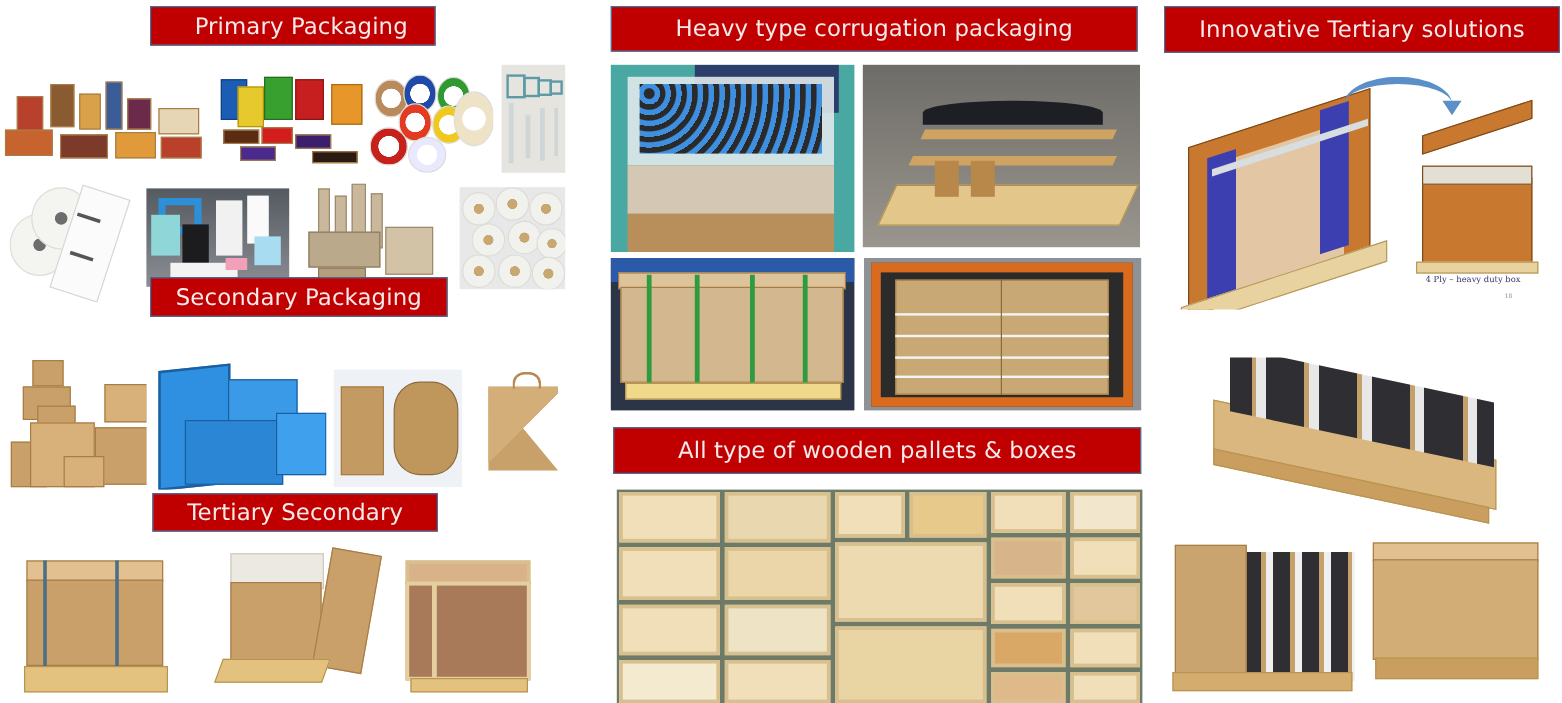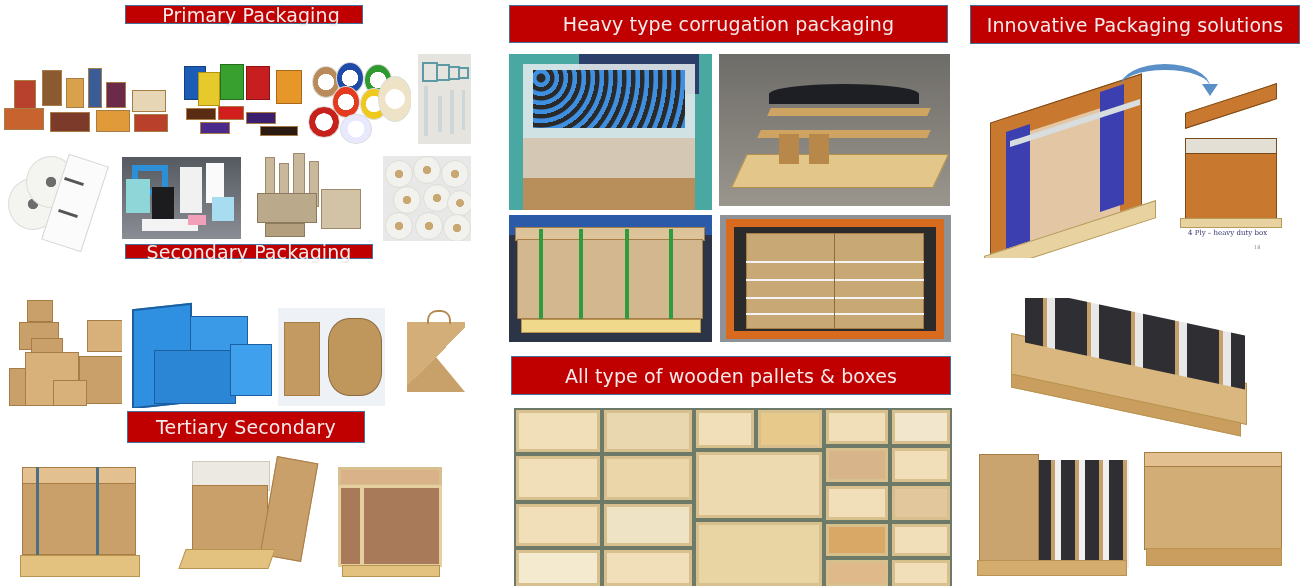--- a/index.html
+++ b/index.html
@@ -16,21 +16,21 @@
   .strip { position:absolute; background:#3f7f6a; }
   .pal { position:absolute; background:#e2c27e; border:1px solid #b99451; box-sizing:border-box; }
   .crate { position:absolute; background:#f0dfb8; border:3px solid #d8c08e; box-sizing:border-box; }
   .roll { position:absolute; background:radial-gradient(circle,#c8a870 0 22%,#f1f1ee 24% 100%);
           border-radius:50%; border:1px solid #dcdcd8; }
   .caption { position:absolute; font-family:"DejaVu Serif", serif; font-size:7px; color:#33336a; }
 </style>
 </head>
 <body>
 
-<div class="banner" style="left:125px;top:5px;width:238px;height:19px;padding-left:14px;">
+<div class="banner" style="left:125px;top:5px;width:238px;height:33px;padding-left:14px;">
   <span>Primary Packaging</span>
 </div>
 
 <div class="photo" style="left:4px;top:60px;width:168px;height:76px;">
   <div class="box" style="left:10px;top:20px;width:22px;height:30px;background:#b7412c;"></div>
   <div class="box" style="left:38px;top:10px;width:20px;height:36px;background:#8a5a30;"></div>
   <div class="box" style="left:62px;top:18px;width:18px;height:30px;background:#d9a24a;"></div>
   <div class="box" style="left:84px;top:8px;width:14px;height:40px;background:#3a5d9a;"></div>
   <div class="box" style="left:102px;top:22px;width:20px;height:26px;background:#6b2a4a;"></div>
   <div class="box" style="left:128px;top:30px;width:34px;height:22px;background:#e7d6b6;"></div>
@@ -103,21 +103,21 @@
   <div class="roll" style="left:30px;top:0px;width:26px;height:26px;"></div>
   <div class="roll" style="left:58px;top:4px;width:26px;height:26px;"></div>
   <div class="roll" style="left:10px;top:30px;width:26px;height:26px;"></div>
   <div class="roll" style="left:40px;top:28px;width:26px;height:26px;"></div>
   <div class="roll" style="left:64px;top:34px;width:24px;height:24px;"></div>
   <div class="roll" style="left:2px;top:56px;width:26px;height:26px;"></div>
   <div class="roll" style="left:32px;top:56px;width:26px;height:26px;"></div>
   <div class="roll" style="left:60px;top:58px;width:26px;height:26px;"></div>
 </div>
 
-<div class="banner" style="left:125px;top:244px;width:248px;height:15px;">
+<div class="banner" style="left:125px;top:231px;width:248px;height:33px;">
   <span>Secondary Packaging</span>
 </div>
 
 <div class="photo" style="left:5px;top:298px;width:117px;height:110px;">
   <div class="box" style="left:22px;top:2px;width:26px;height:22px;"></div>
   <div class="box" style="left:14px;top:24px;width:40px;height:28px;"></div>
   <div class="box" style="left:26px;top:40px;width:32px;height:28px;"></div>
   <div class="box lt" style="left:82px;top:22px;width:36px;height:32px;"></div>
   <div class="box" style="left:4px;top:70px;width:30px;height:38px;"></div>
   <div class="box lt" style="left:20px;top:54px;width:54px;height:54px;"></div>
@@ -226,21 +226,21 @@
   <div class="crate" style="left:378px;top:40px;width:58px;height:34px;"></div>
   <div class="crate" style="left:312px;top:78px;width:62px;height:34px;"></div>
   <div class="crate" style="left:378px;top:78px;width:58px;height:34px;background:#e3c79c;"></div>
   <div class="crate" style="left:312px;top:116px;width:62px;height:32px;background:#d9a866;"></div>
   <div class="crate" style="left:378px;top:116px;width:58px;height:32px;"></div>
   <div class="crate" style="left:312px;top:152px;width:62px;height:26px;background:#e0b98a;"></div>
   <div class="crate" style="left:378px;top:152px;width:58px;height:26px;"></div>
 </div>
 
 <div class="banner" style="left:970px;top:5px;width:330px;height:39px;">
-  <span>Innovative Packaging solutions</span>
+  <span>Innovative Tertiary solutions</span>
 </div>
 
 <div class="photo" style="left:980px;top:58px;width:320px;height:200px;">
 
   <div style="position:absolute;left:10px;top:40px;width:150px;height:140px;background:#c8782f;border:1px solid #7a4a1a;transform:skewY(-18deg);"></div>
   <div style="position:absolute;left:40px;top:60px;width:100px;height:120px;background:#e3c7a4;transform:skewY(-18deg);"></div>
   <div style="position:absolute;left:26px;top:70px;width:24px;height:118px;background:#3b3fb0;transform:skewY(-18deg);"></div>
   <div style="position:absolute;left:120px;top:30px;width:24px;height:120px;background:#3b3fb0;transform:skewY(-18deg);"></div>
   <div style="position:absolute;left:30px;top:62px;width:130px;height:6px;background:#d8dde0;transform:skewY(-18deg);"></div>
   <div style="position:absolute;left:4px;top:170px;width:170px;height:16px;background:#e8d3a0;border:1px solid #b69a5e;transform:skewY(-18deg);"></div>

